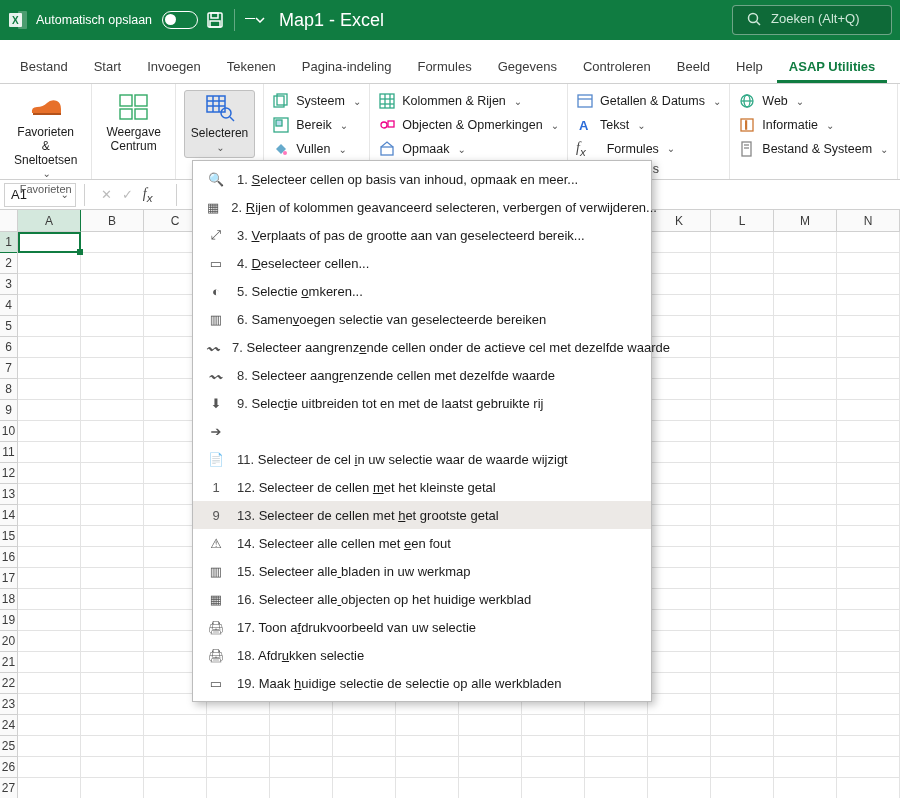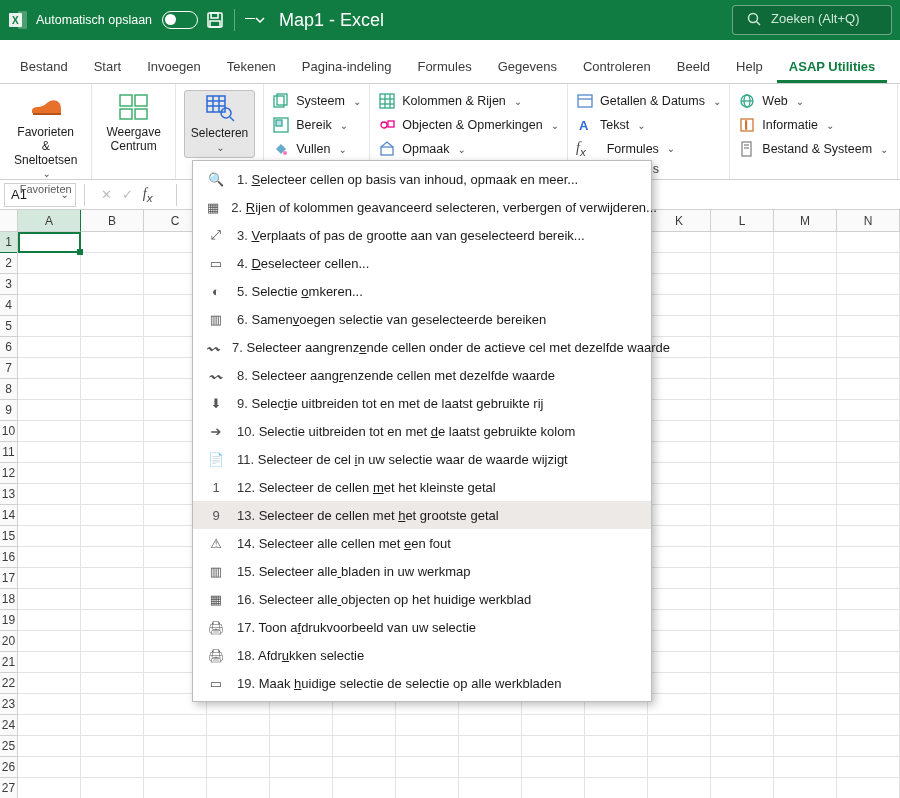--- a/index.html
+++ b/index.html
@@ -902,21 +902,20 @@
     <div class="menu-item">
       <span class="mi-icon">〰</span>
       <span class="txt"><span class="num">8.</span>  Selecteer aang<u>r</u>enzende cellen met dezelfde waarde</span>
     </div>
     <div class="menu-item">
       <span class="mi-icon">⬇</span>
       <span class="txt"><span class="num">9.</span>  Selec<u>t</u>ie uitbreiden tot en met de laatst gebruikte rij</span>
     </div>
     <div class="menu-item">
       <span class="mi-icon">➔</span>
-      <span class="txt"><span class="num">10.</span>  Selectie uitbreiden tot en met <u>d</u>e laatst gebruikte kolom</span>
     </div>
     <div class="menu-item">
       <span class="mi-icon">📄</span>
       <span class="txt"><span class="num">11.</span>  Selecteer de cel <u>i</u>n uw selectie waar de waarde wijzigt</span>
     </div>
     <div class="menu-item">
       <span class="mi-icon">1</span>
       <span class="txt"><span class="num">12.</span>  Selecteer de cellen <u>m</u>et het kleinste getal</span>
     </div>
     <div class="menu-item hover">

